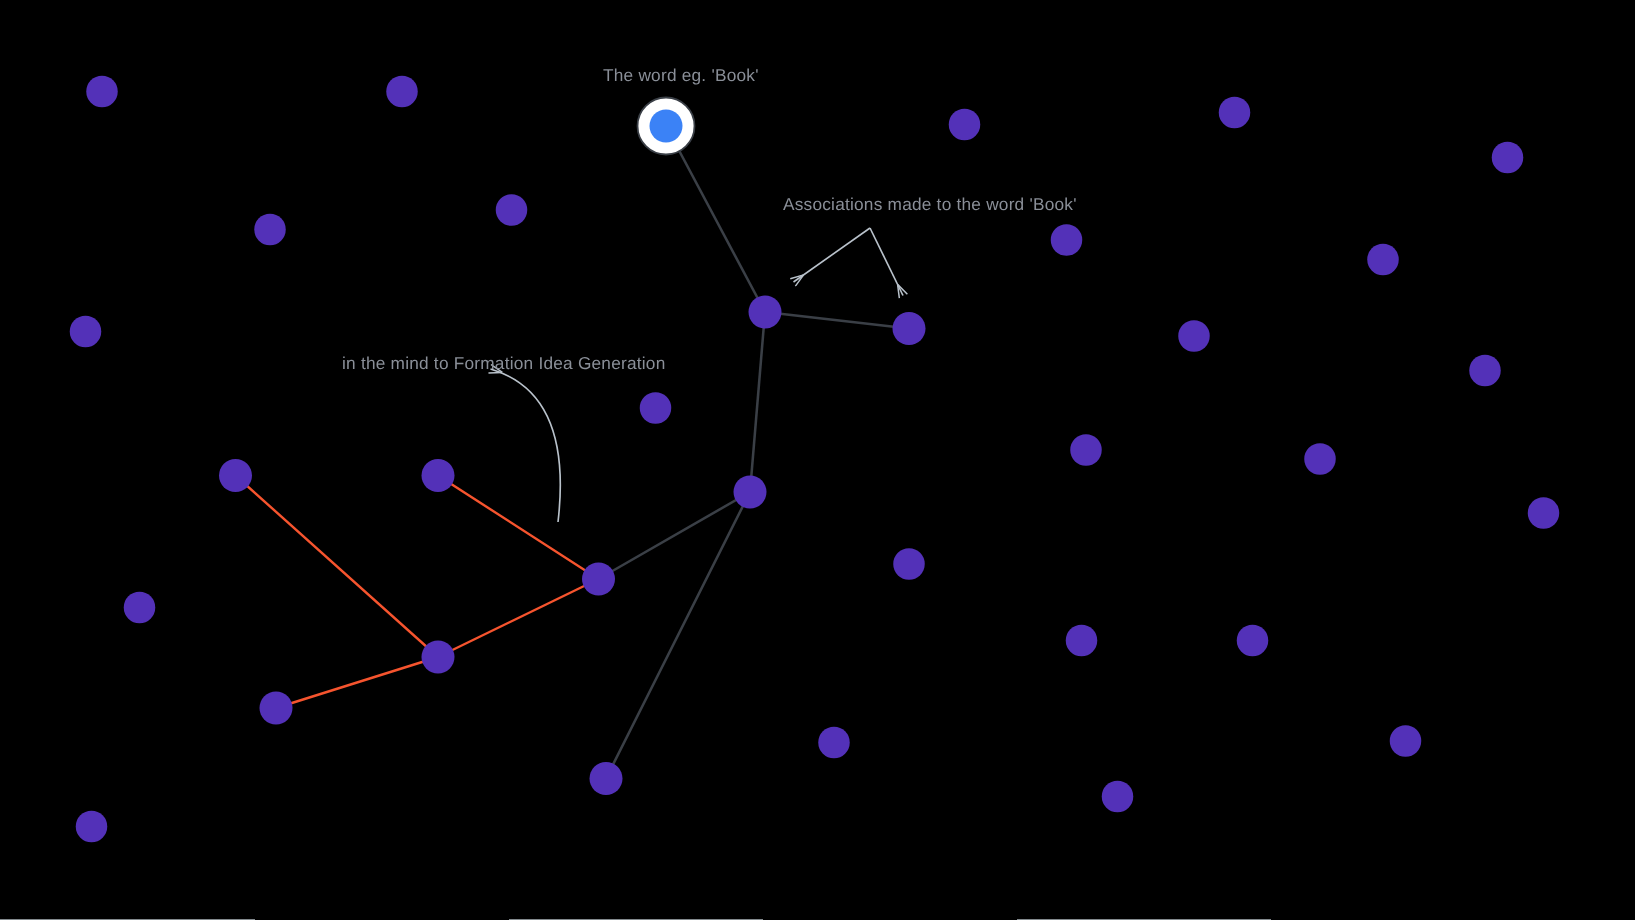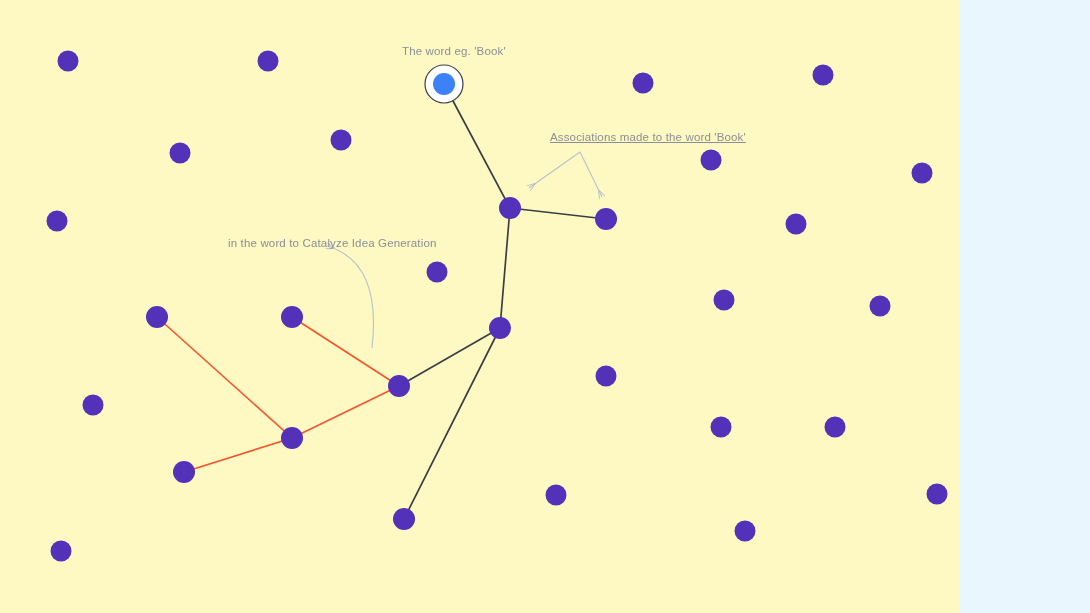--- a/index.html
+++ b/index.html
@@ -6,44 +6,44 @@
   html, body {
     margin: 0;
     padding: 0;
     background: #eaf6fd;
   }
   body {
     font-family: "Liberation Sans", sans-serif;
   }
   #stage {
     position: relative;
-    width: 960px;
+    width: 1090px;
     height: 613px;
-    background: #fef9c3;
+    background: #000000;
     overflow: hidden;
   }
   #canvas {
     position: absolute;
     top: 0;
     left: 0;
     width: 1090px;
     height: 613px;
     display: block;
   }
   .anno {
     position: absolute;
     color: #8a8f98;
     font-size: 11.5px;
     line-height: 18.5px;
     letter-spacing: 0.15px;
     white-space: pre;
     font-family: "Liberation Sans", sans-serif;
   }
   .anno-word   { left: 402px; top: 42px; }
-  .anno-assoc  { left: 550px; top: 128px; text-decoration: underline; }
+  .anno-assoc  { left: 522px; top: 128px; }
   .anno-aug    { left: 228px; top: 197px; }
 </style>
 </head>
 <body>
 
 <div id="stage">
 
   <svg id="canvas" viewBox="0 0 1090 613">
     <defs>
       <marker id="ah" markerWidth="9" markerHeight="9" refX="7.5" refY="3" orient="auto">
@@ -110,16 +110,16 @@
         <circle cx="444" cy="84" r="19" fill="#ffffff" stroke="#3a3f46" stroke-width="1.2"></circle>
         <circle cx="444" cy="84" r="11" fill="#3b82f6"></circle>
       </g>
   </svg>
 
   <div class="anno anno-word">The word eg. 'Book'</div>
 
   <div class="anno anno-assoc">Associations made to the word 'Book'</div>
 
   <div class="anno anno-aug">
-    <div>in the word to Catalyze Idea Generation</div>
+    <div>in the mind to Formation Idea Generation</div>
   </div>
 
 </div>
 
 </body></html>

